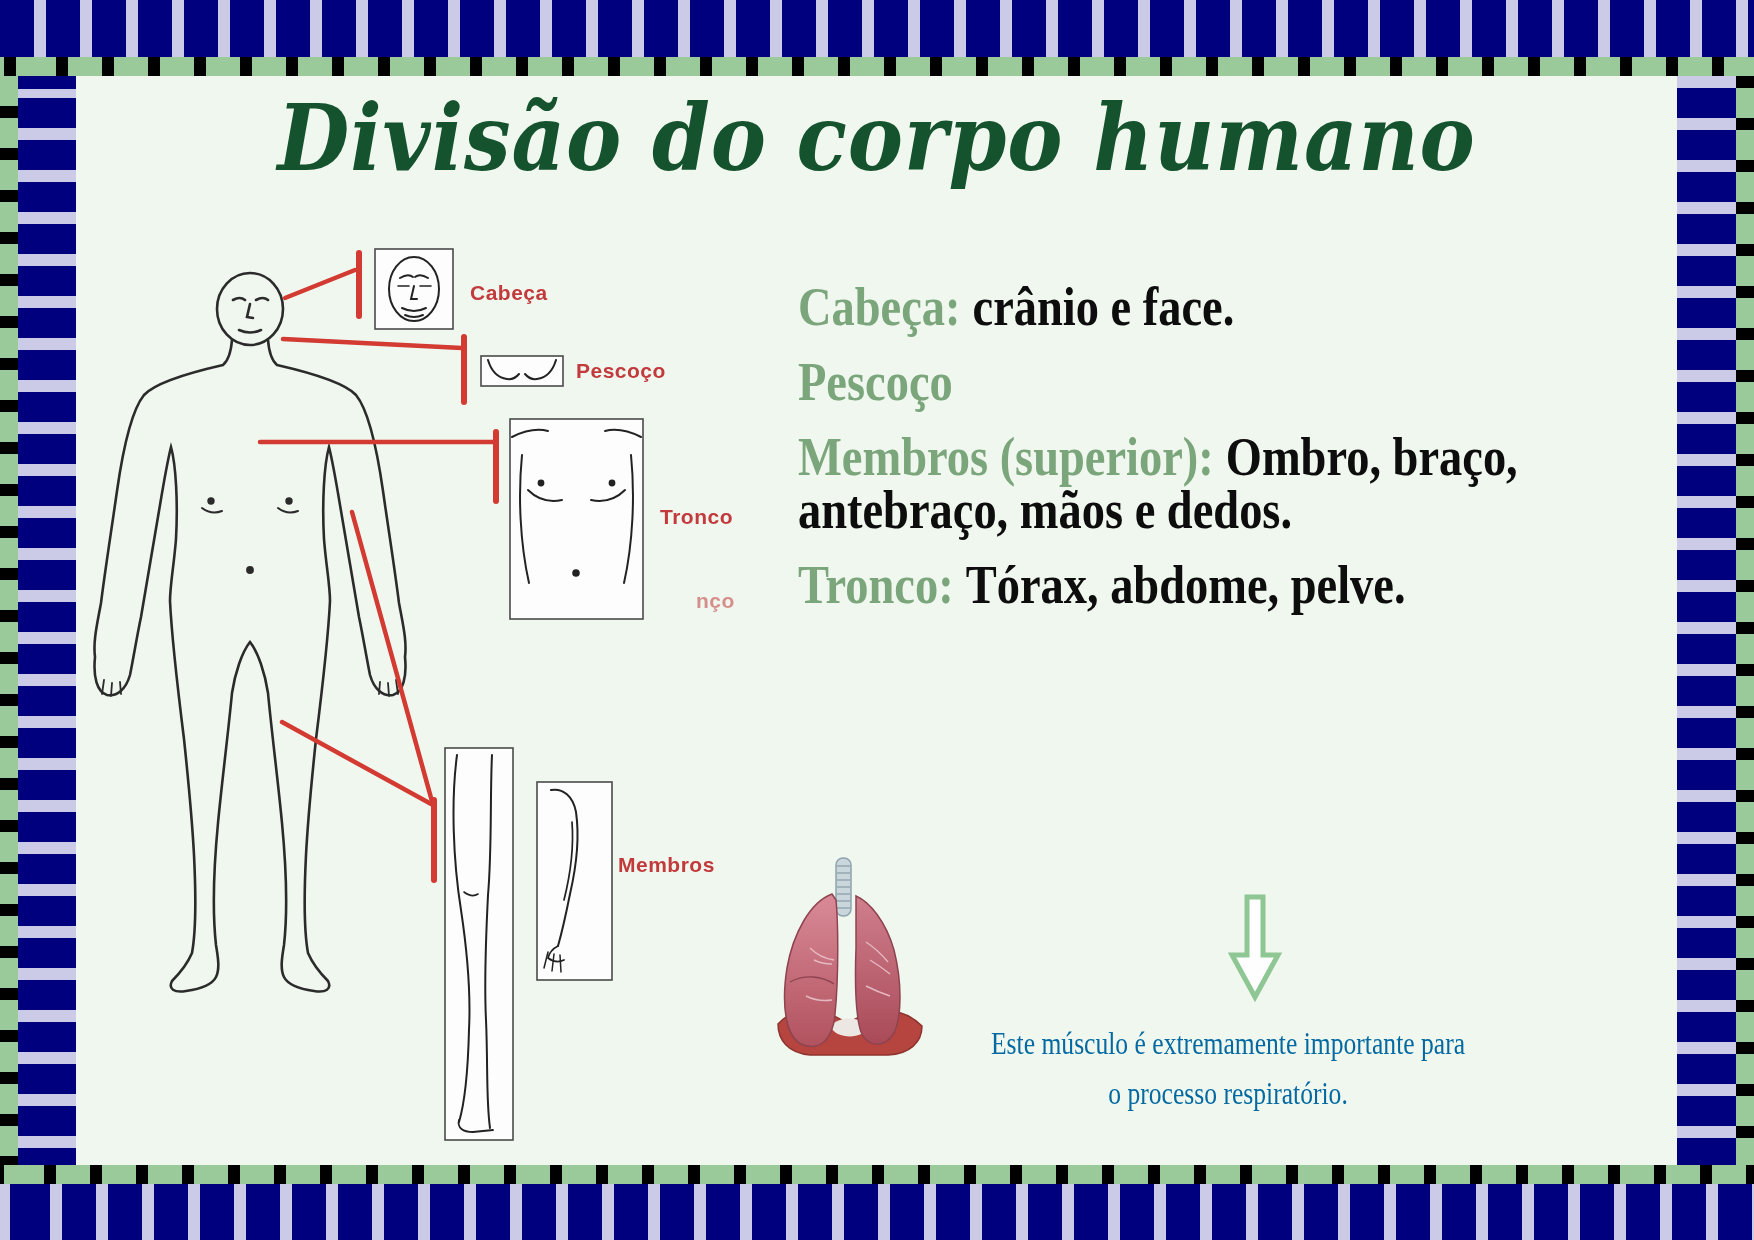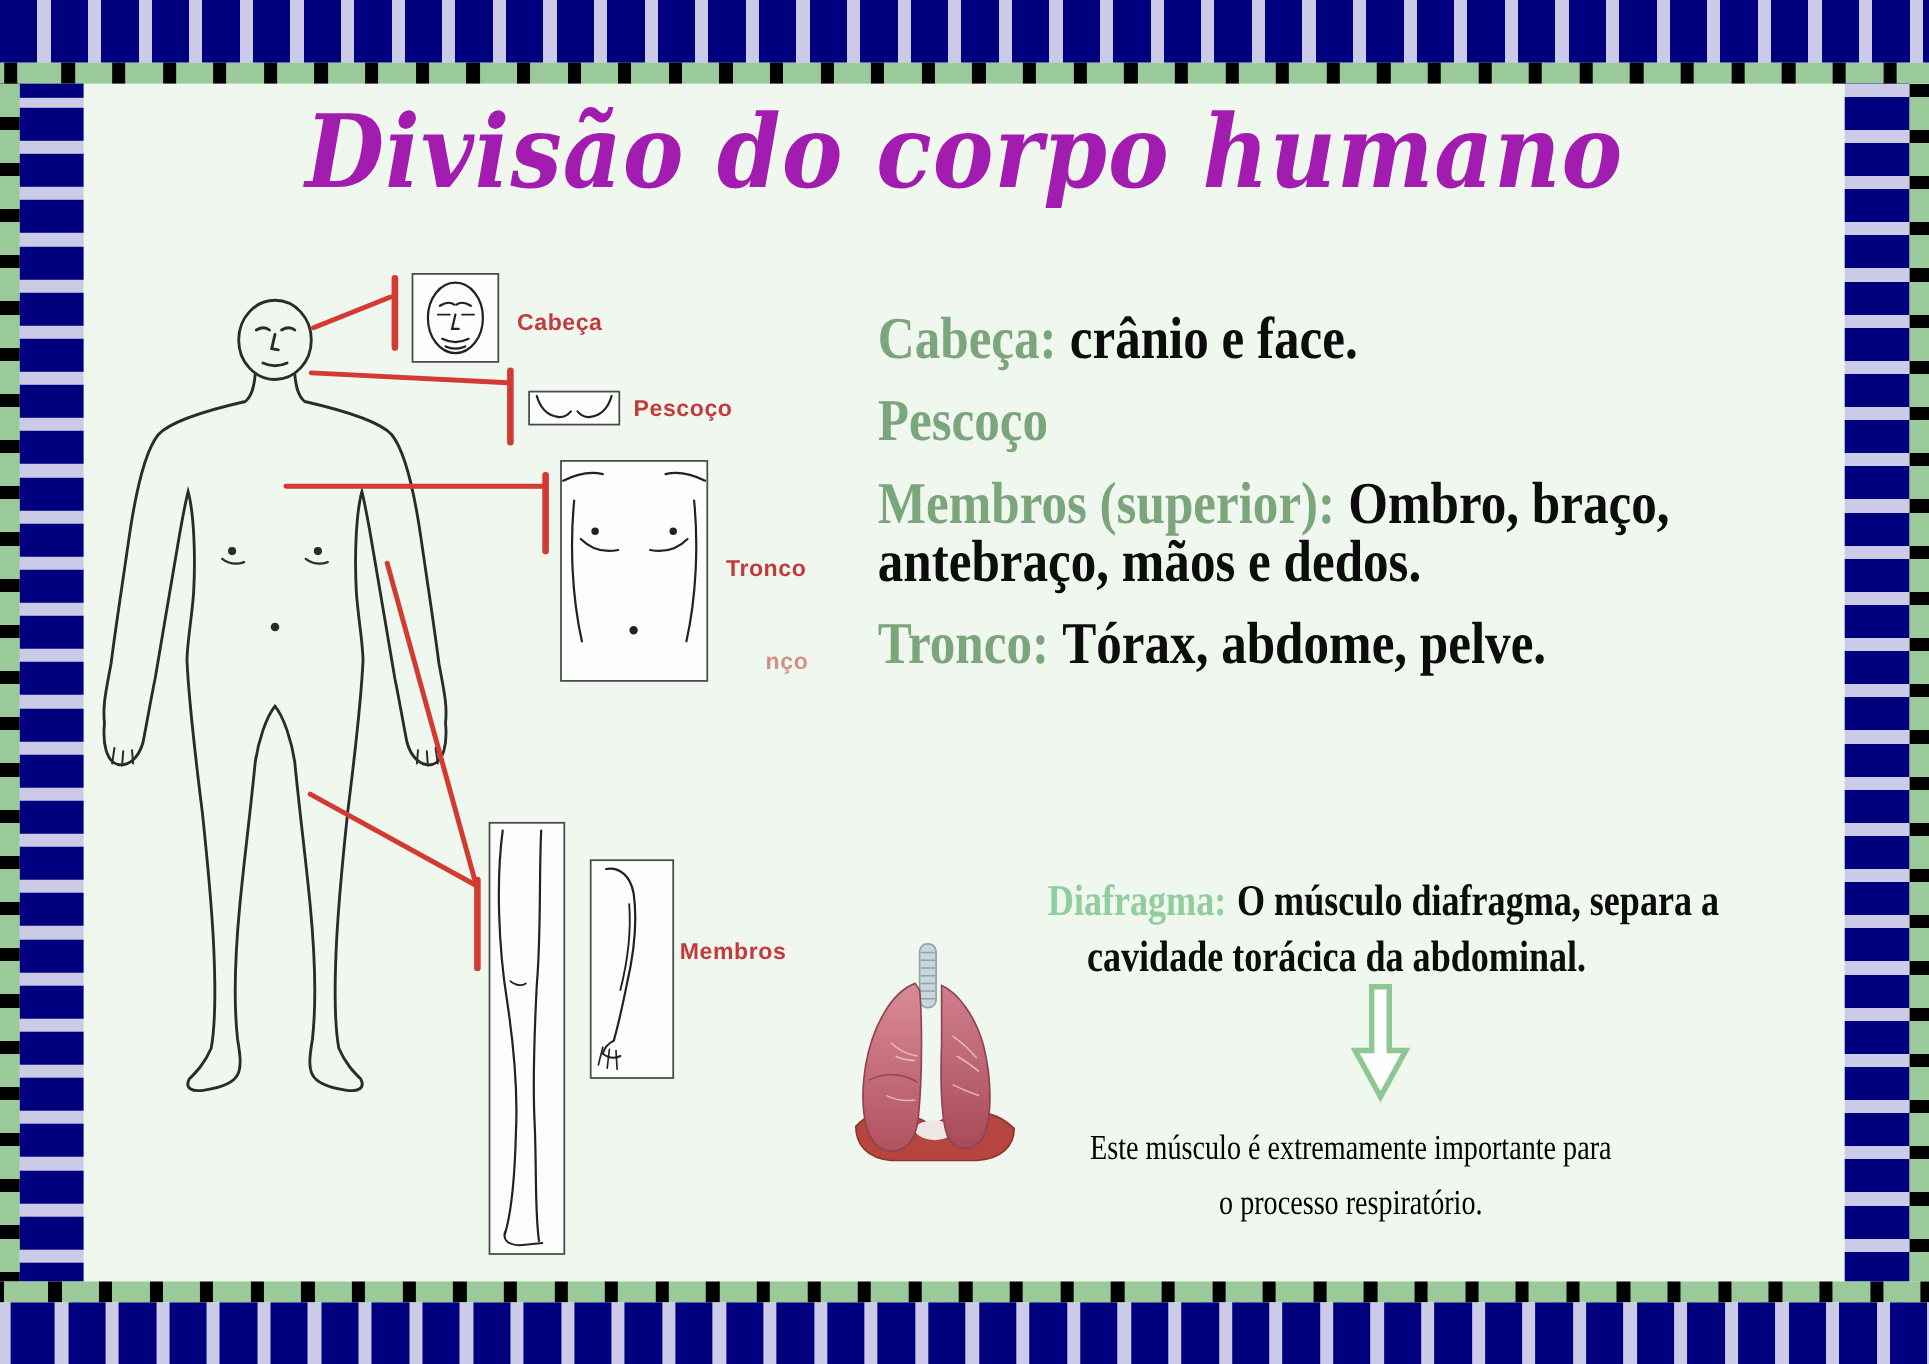--- a/index.html
+++ b/index.html
@@ -17,37 +17,37 @@
   .col-left-green{position:absolute;left:0;top:76px;width:18px;height:1089px;
     background:repeating-linear-gradient(180deg,#9aca9a 0 30px,#000 30px 42px);}
   .col-left-navy{position:absolute;left:18px;top:76px;width:58px;height:1089px;
     background:repeating-linear-gradient(180deg,#00007f 0 30px,#cbcbe8 30px 42px);background-position:0 22px;}
   .col-right-navy{position:absolute;left:1677px;top:76px;width:59px;height:1089px;
     background:repeating-linear-gradient(180deg,#cbcbe8 0 12px,#00007f 12px 42px);}
   .col-right-green{position:absolute;left:1736px;top:76px;width:18px;height:1089px;
     background:repeating-linear-gradient(180deg,#000 0 12px,#9aca9a 12px 42px);}
   
   .title{position:absolute;left:76px;top:84px;width:1601px;text-align:center;white-space:nowrap;
-         color:#a21caf;font-family:"DejaVu Serif","Liberation Serif",serif;
+         color:#14532d;font-family:"DejaVu Serif","Liberation Serif",serif;
          font-style:italic;font-weight:bold;font-size:92px;}
   .title>span{display:inline-block;transform:scaleX(0.9);transform-origin:center top;letter-spacing:1px;}
   
   .defs{position:absolute;left:798px;top:281px;width:880px;color:#0d0d0d;}
   .entry{margin:0 0 22px 0;}
   .dline{display:block;white-space:nowrap;transform:scaleX(0.86);transform-origin:left top;
          font-weight:bold;font-size:54px;line-height:53px;}
   .term{color:#7ba57b;}
   .desc{margin-left:14px;}
   
   .dia{position:absolute;left:895px;top:793px;width:640px;text-align:center;color:#0d0d0d;}
   .dia-line{white-space:nowrap;transform:scaleX(0.82);transform-origin:center top;
             font-weight:bold;font-size:40px;line-height:51px;}
   .dia-term{color:#92cd9d;margin-right:12px;}
   
-  .footer{position:absolute;left:928px;top:1018px;width:600px;text-align:center;color:#000000;}
+  .footer{position:absolute;left:928px;top:1018px;width:600px;text-align:center;color:#0369a1;}
   .f-line{white-space:nowrap;transform:scaleX(0.8);transform-origin:center top;
           font-size:32px;line-height:50px;font-weight:normal;}
   
   .diagram{position:absolute;left:60px;top:240px;width:680px;height:920px;}
   .lungs{position:absolute;left:770px;top:856px;width:160px;height:202px;}
   .arrow{position:absolute;left:1226px;top:893px;width:58px;height:110px;}
   svg text.redlabel{font-family:"Liberation Sans","DejaVu Sans",sans-serif;font-weight:bold;
                     fill:#c23a3c;font-size:21px;letter-spacing:0.5px;}
 </style>
 </head>
@@ -166,24 +166,20 @@
     </div>
     <div class="entry">
       <div class="dline"><span class="term">Membros (superior):</span><span class="desc">Ombro, braço,</span></div>
       <div class="dline">antebraço, mãos e dedos.</div>
     </div>
     <div class="entry">
       <div class="dline"><span class="term">Tronco:</span><span class="desc">Tórax, abdome, pelve.</span></div>
     </div>
   </div>
 
-  <div class="dia">
-    <div class="dia-line"><span class="dia-term">Diafragma:</span><span>O músculo diafragma, separa a</span></div>
-    <div class="dia-line">cavidade torácica da abdominal.</div>
-  </div>
 
   <svg class="arrow" viewBox="0 0 58 110">
     <path d="M21,4 L37,4 L37,62 L52,62 L29,104 L6,62 L21,62 Z" fill="#fdfefd" stroke="#8fc794" stroke-width="5" stroke-linejoin="miter"></path>
   </svg>
 
   <svg class="lungs" viewBox="0 0 160 202">
     <defs>
       <linearGradient id="lg" x1="0" y1="0" x2="0" y2="1">
         <stop offset="0" stop-color="#d98a97"></stop>
         <stop offset="1" stop-color="#b2525f"></stop>

